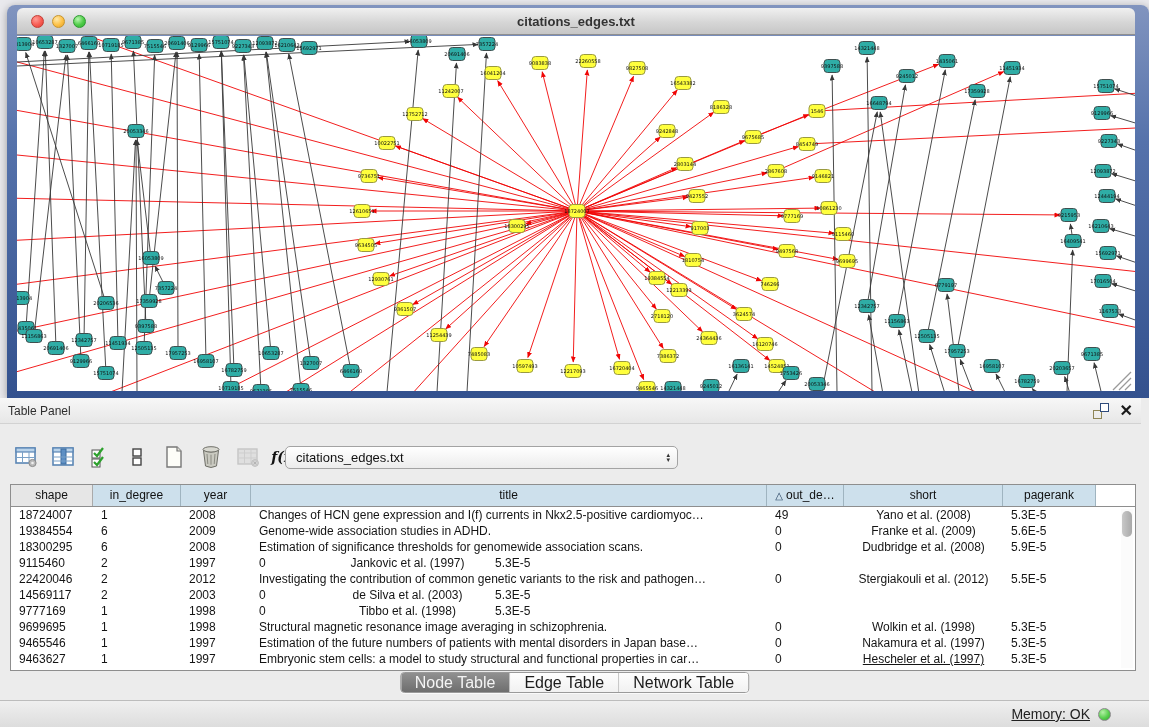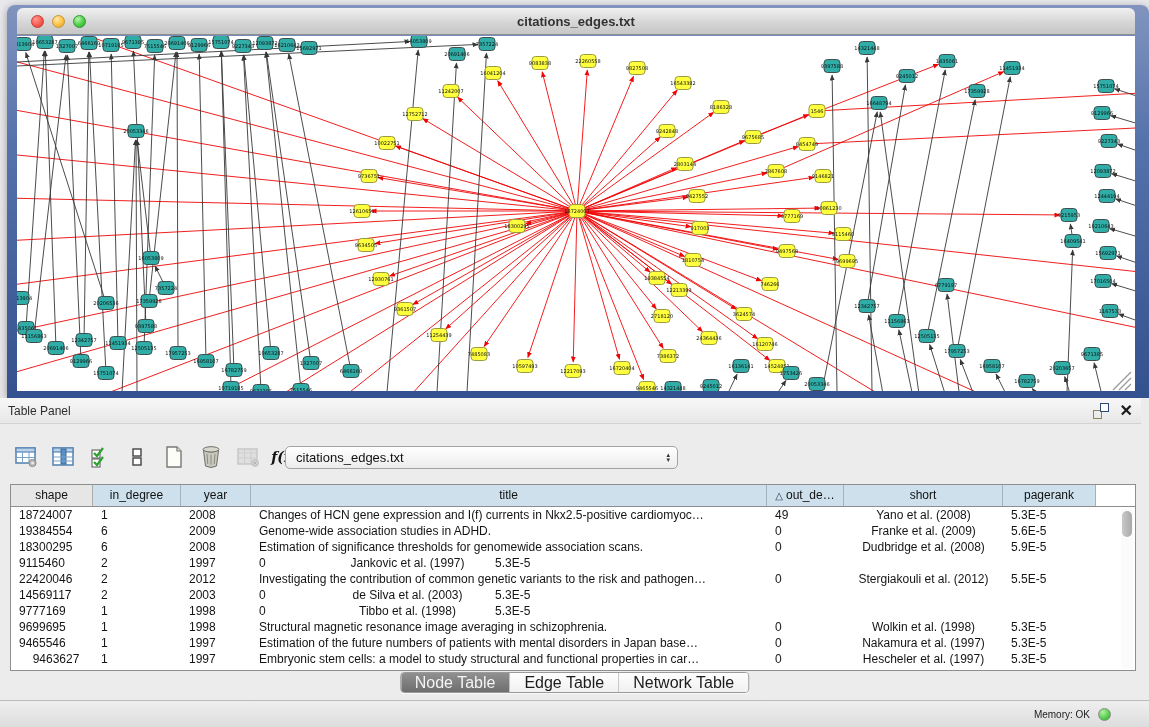--- a/index.html
+++ b/index.html
@@ -69,21 +69,21 @@
     background:#fdfdfd; height:21px; box-shadow:0 1px 0 rgba(255,255,255,.7);}
   .tab { font-size:16px; line-height:19px; padding:0 14px; color:#1c1c1c;
     border-right:1px solid #b9b9b9; background:linear-gradient(#fefefe,#f1f1f1); cursor:pointer;}
   .tab:last-child { border-right:none; }
   .tab.selected { background:linear-gradient(#909090,#6e6e6e); color:#f4f4f4; }
 
   
   #status-bar { position:absolute; left:0; bottom:0; width:1149px; height:27px;
     background:linear-gradient(#efefef,#dddddd); border-top:1px solid #bcbcbc;
     display:flex; align-items:center; justify-content:flex-end; }
-  #memory-label { font-size:10px; color:#222; margin-right:8px; }
+  #memory-label { font-size:14px; color:#222; margin-right:8px;text-decoration:underline; }
   #memory-led { width:13px; height:13px; border-radius:50%; margin-right:38px;
     background:radial-gradient(circle at 35% 30%, #b4f0a6, #58cf4e 55%, #2fa52f);
     border:1px solid #8a8a8a; }
 </style>
 </head>
 <body>
 
 <div id="net-window">
   <div id="titlebar">
     <div class="lights">
@@ -884,26 +884,26 @@
         <div class="tr">
           <div class="td" style="width: 82px;">9465546</div>
           <div class="td" style="width: 88px;">1</div>
           <div class="td" style="width: 70px;">1997</div>
           <div class="td" style="width: 516px;">Estimation of the future numbers of patients with mental disorders in Japan base…</div>
           <div class="td" style="width: 77px;">0</div>
           <div class="td center" style="width: 159px;">Nakamura et al. (1997)</div>
           <div class="td" style="width: 93px;">5.3E-5</div>
         </div>
         <div class="tr">
-          <div class="td" style="width: 82px; text-align: center;">9463627</div>
+          <div class="td" style="width: 82px;">9463627</div>
           <div class="td" style="width: 88px;">1</div>
           <div class="td" style="width: 70px;">1997</div>
           <div class="td" style="width: 516px;">Embryonic stem cells: a model to study structural and functional properties in car…</div>
           <div class="td" style="width: 77px;">0</div>
-          <div class="td center" style="width: 159px;">Hescheler et al. (1997)</div>
+          <div class="td center" style="width: 159px; text-decoration: underline;">Hescheler et al. (1997)</div>
           <div class="td" style="width: 93px;">5.3E-5</div>
         </div>
       </div>
     <div id="vscroll">
       <div id="vthumb"></div>
     </div>
   </div>
 
   <div id="tabbar">
       <div class="tab selected">Node Table</div>

